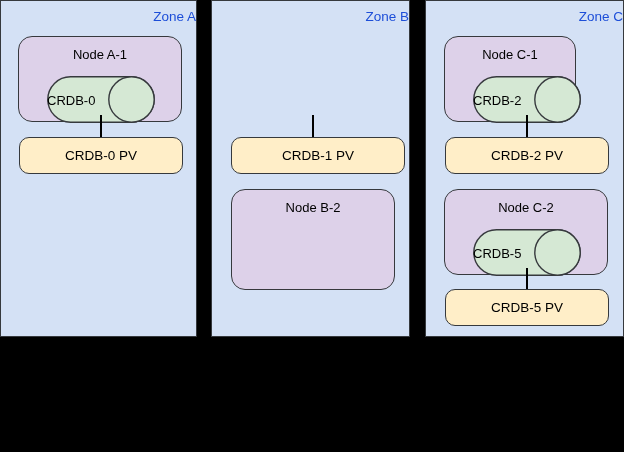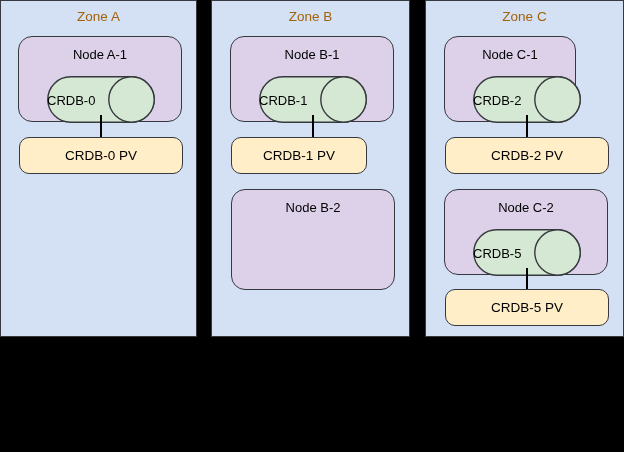--- a/index.html
+++ b/index.html
@@ -29,24 +29,24 @@
     position: absolute;
     background: #d4e1f5;
     border: 1px solid #36393d;
     box-sizing: border-box;
   }
   .zone-title {
     position: absolute;
     left: 0;
     right: 0;
     top: 8px;
-    text-align: center;
+    text-align: right;
     font-size: 13.5px;
     line-height: 16px;
-    color: #a16207;
+    color: #1d4ed8;
     white-space: nowrap;
   }
 
   
   .node {
     position: absolute;
     background: #ddd1e9;
     border: 1px solid #36393d;
     border-radius: 14px;
     box-sizing: border-box;
@@ -132,35 +132,24 @@
     <div class="connector" style="left:99px; top:114px; height:23px;"></div>
 
     <div class="pv" style="left:18px; top:136px; width:164px; height:37px;">
       <span class="pv-label">CRDB-0 PV</span>
     </div>
   </div>
 
   <div class="zone" style="left:211px; top:0px; width:199px; height:337px;">
     <div class="zone-title">Zone B</div>
 
-    <div class="node" style="left:18px; top:35px; width:164px; height:86px;">
-      <div class="node-title">Node B-1</div>
-
-      <div class="cyl" style="left:28px; top:39px; width:108px; height:47px;">
-        <svg viewBox="0 0 108 47" preserveAspectRatio="none">
-          <path d="M 23.5 0.8 L 84.5 0.8 A 22.7 22.7 0 0 1 84.5 46.2 L 23.5 46.2 A 22.7 22.7 0 0 1 23.5 0.8 Z" fill="#d5e8d4" stroke="#36393d" stroke-width="1.4"></path>
-          <ellipse cx="84.5" cy="23.5" rx="22.7" ry="22.7" fill="#d5e8d4" stroke="#36393d" stroke-width="1.4"></ellipse>
-        </svg>
-        <div class="cyl-label">CRDB-1</div>
-      </div>
-    </div>
 
     <div class="connector" style="left:100px; top:114px; height:23px;"></div>
 
-    <div class="pv" style="left:19px; top:136px; width:136px; height:37px;">
+    <div class="pv" style="left:19px; top:136px; width:174px; height:37px;">
       <span class="pv-label">CRDB-1 PV</span>
     </div>
 
     <div class="node" style="left:19px; top:188px; width:164px; height:101px;">
       <div class="node-title">Node B-2</div>
     </div>
   </div>
 
   <div class="zone" style="left:425px; top:0px; width:199px; height:337px;">
     <div class="zone-title">Zone C</div>

